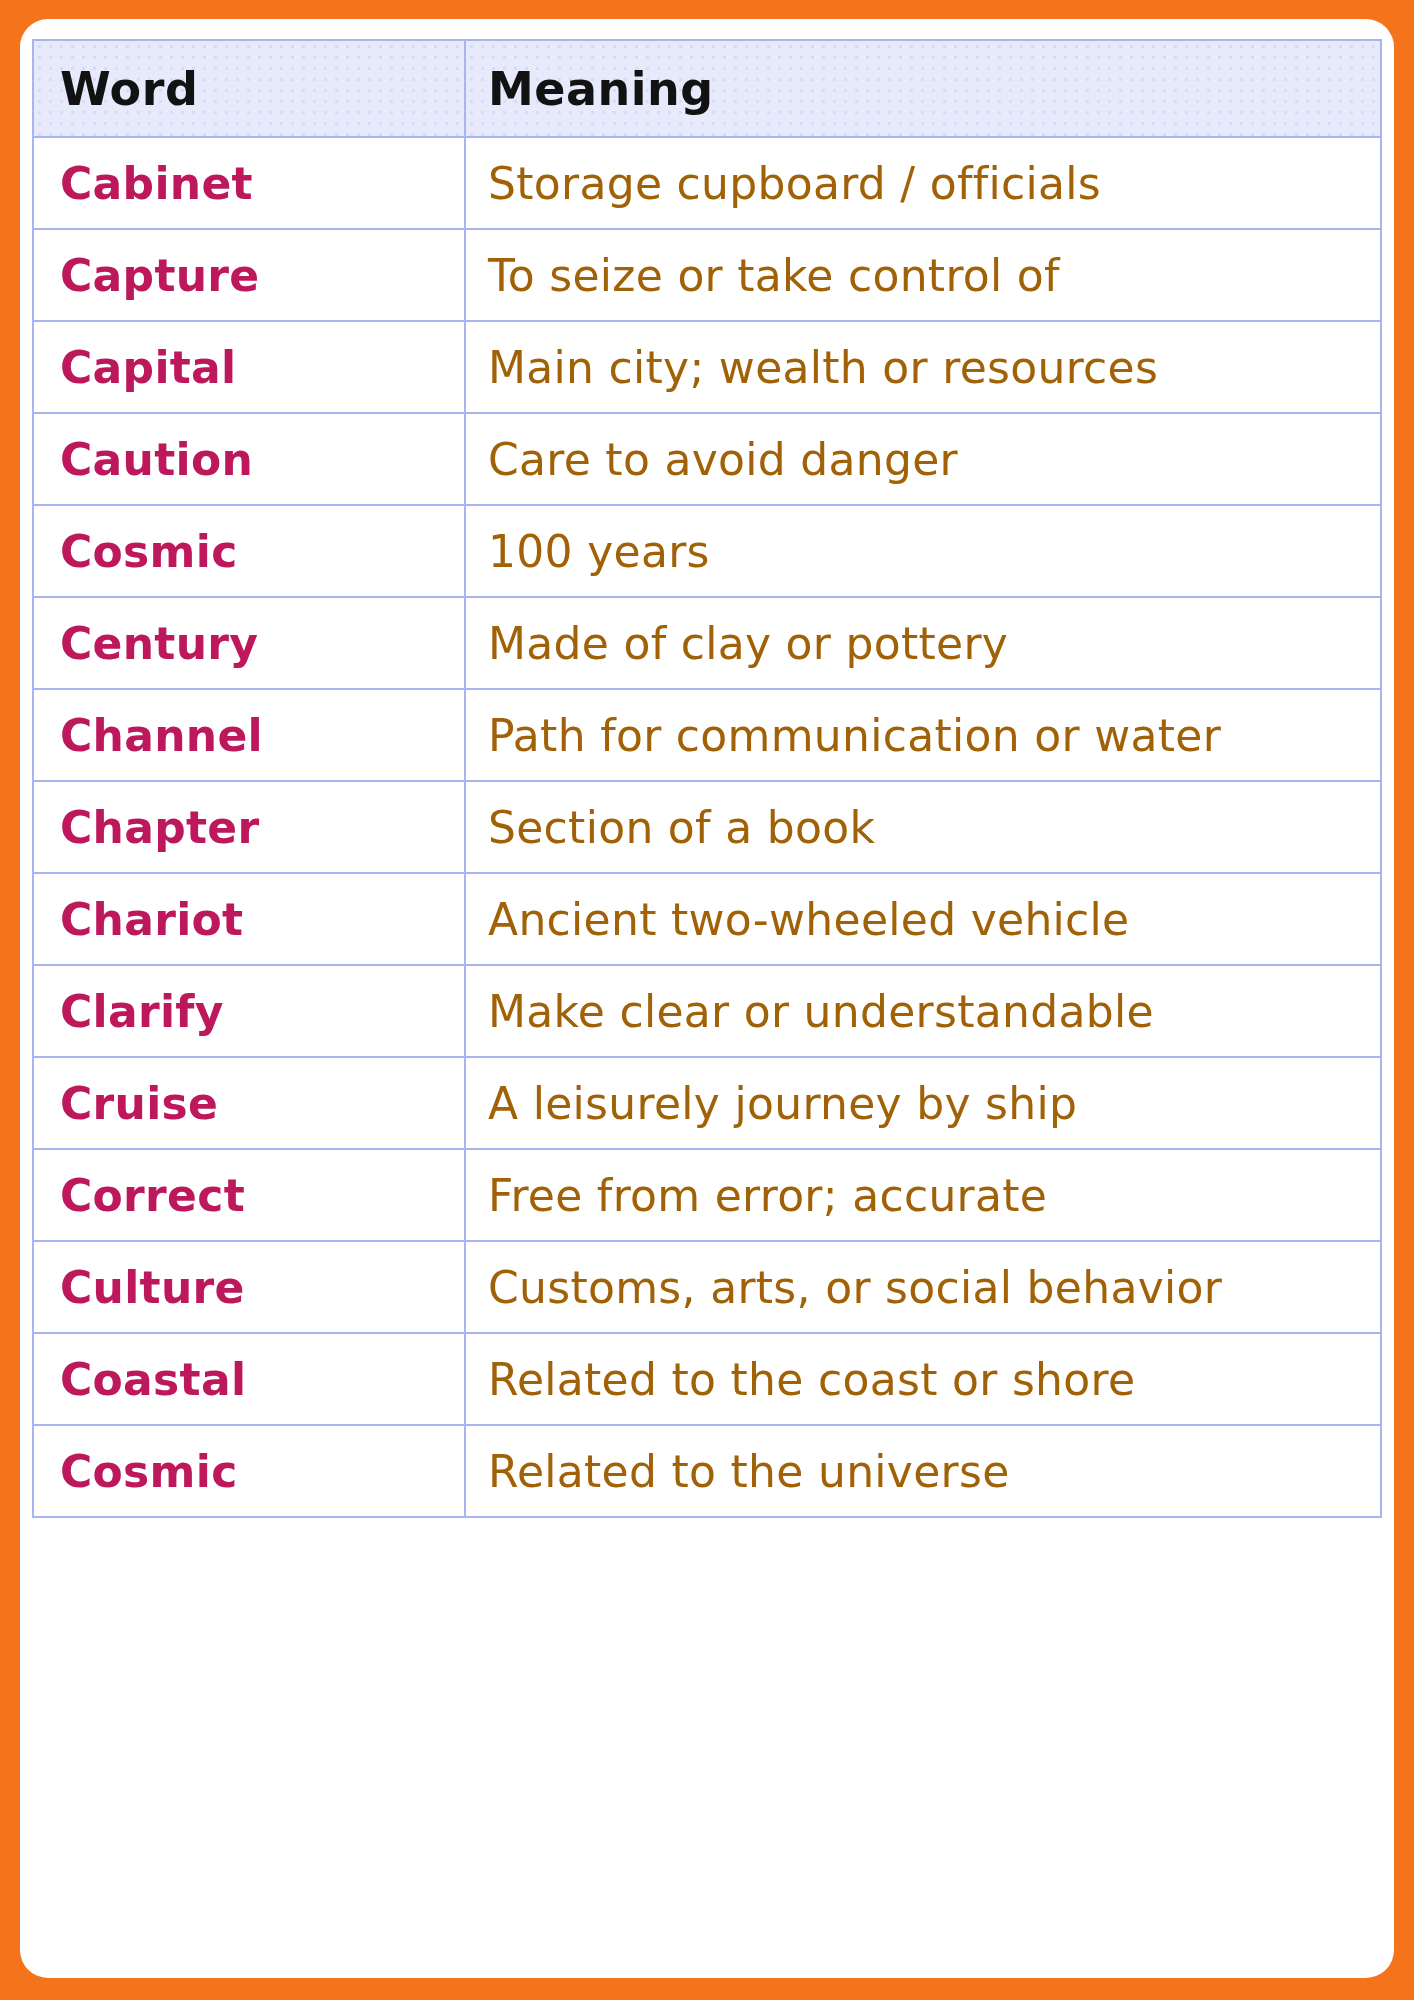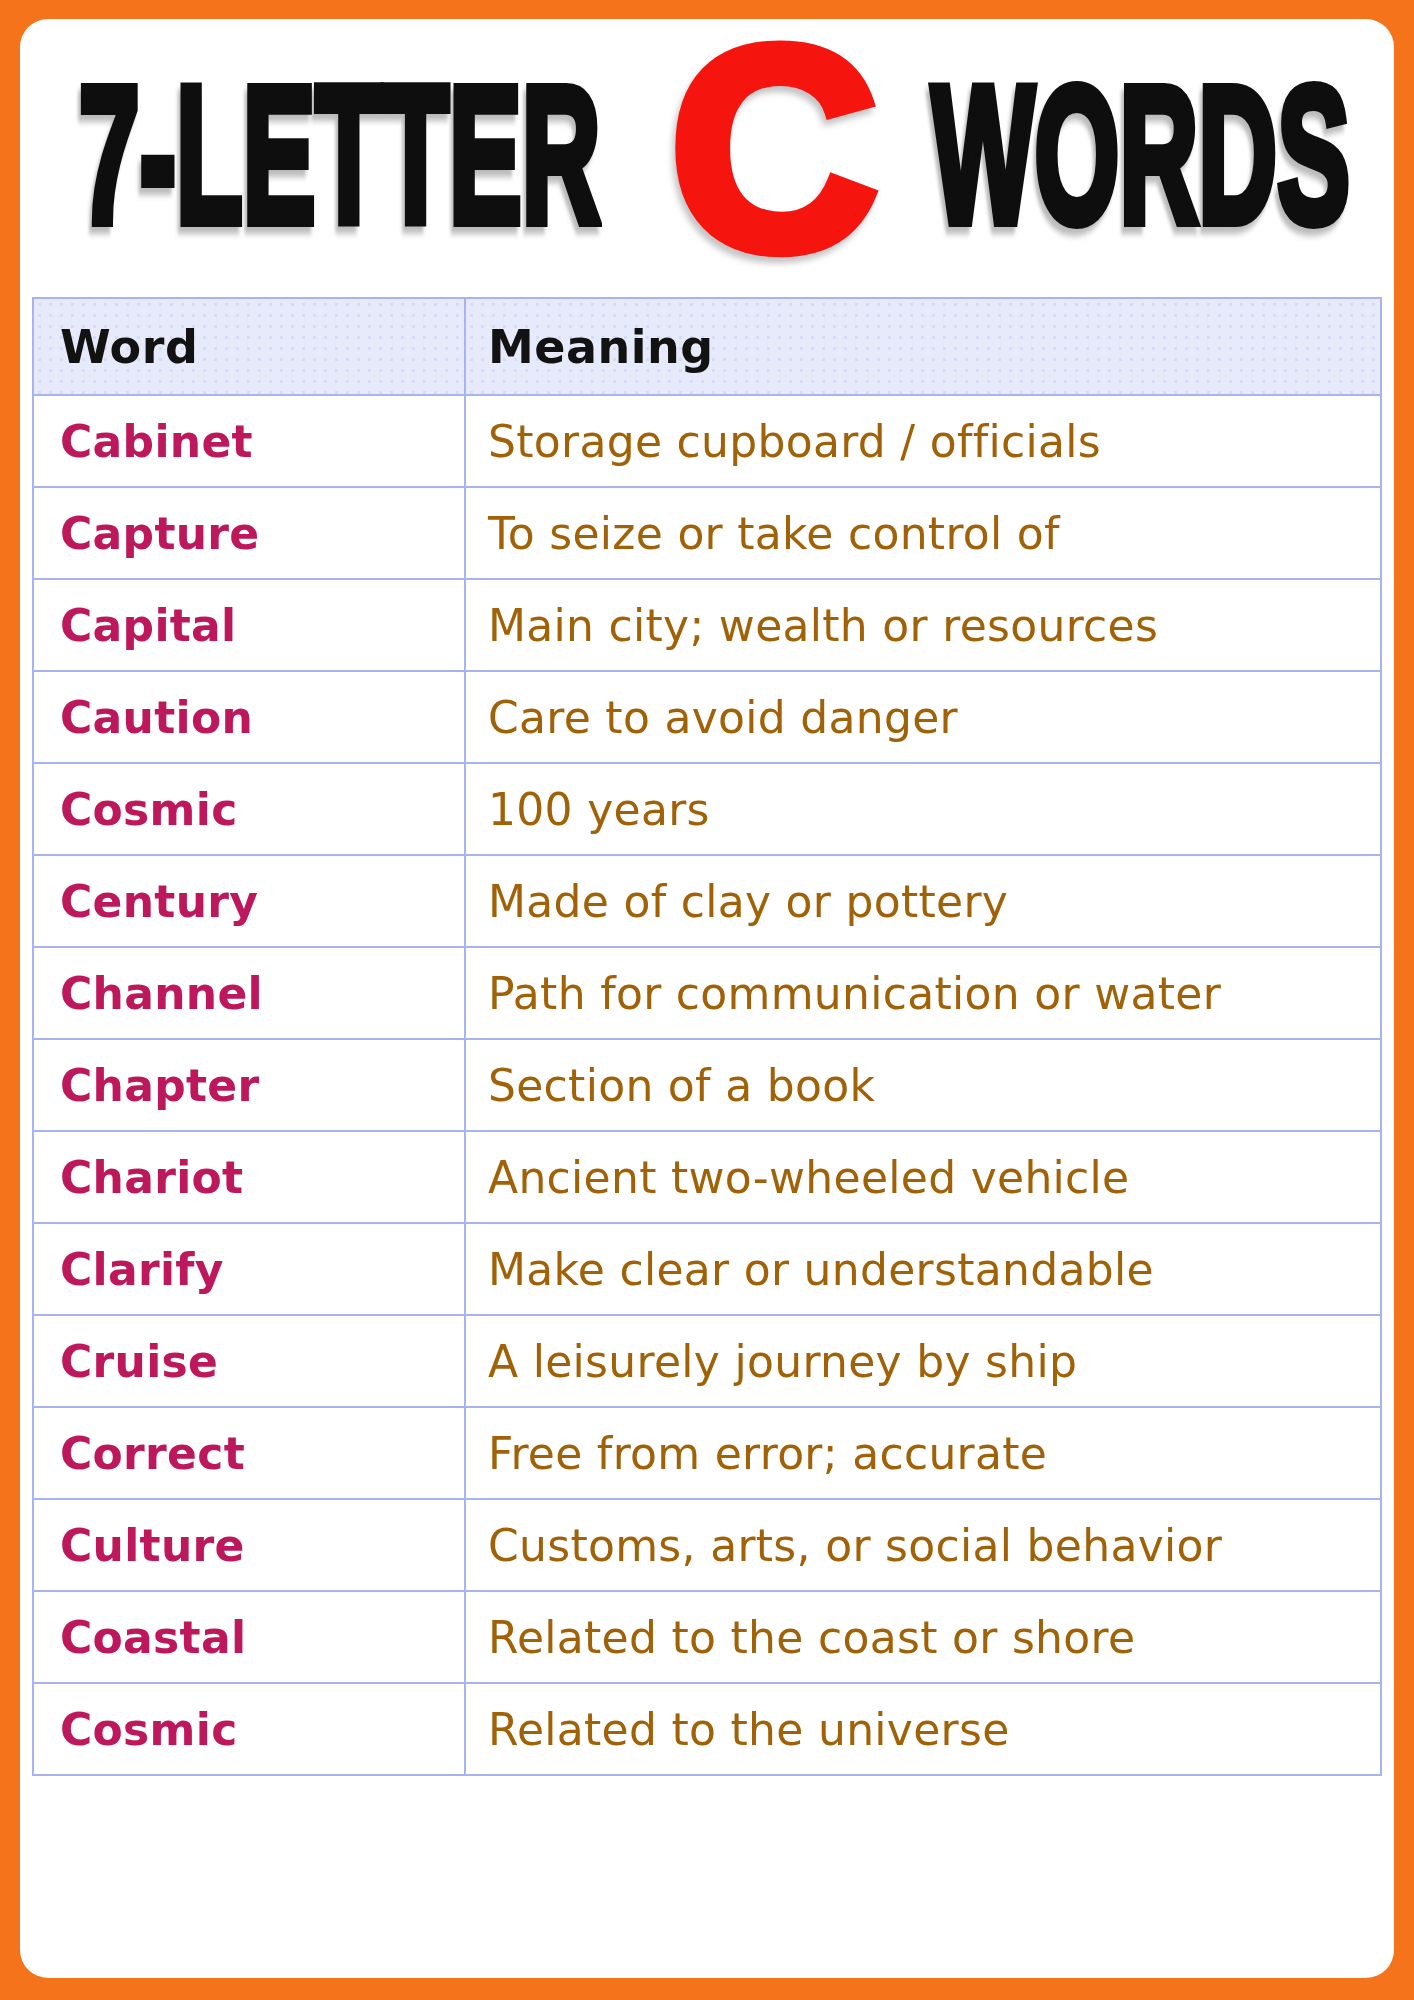--- a/index.html
+++ b/index.html
@@ -100,31 +100,20 @@
     font-weight: normal;
     color: #a16207;
     letter-spacing: 0.3px;
   }
 </style>
 </head>
 <body>
 
 <div class="page">
 
-  <div class="title-row">
-    <div class="tbox tbox-left">
-      <span class="title-black">7-LETTER</span>
-    </div>
-    <div class="tbox tbox-c">
-      <span class="title-c">C</span>
-    </div>
-    <div class="tbox tbox-right">
-      <span class="title-black">WORDS</span>
-    </div>
-  </div>
 
   <table class="word-table">
     <colgroup>
       <col class="c1">
       <col class="c2">
     </colgroup>
     <thead>
       <tr>
         <th class="th-word">Word</th>
         <th class="th-meaning">Meaning</th>

